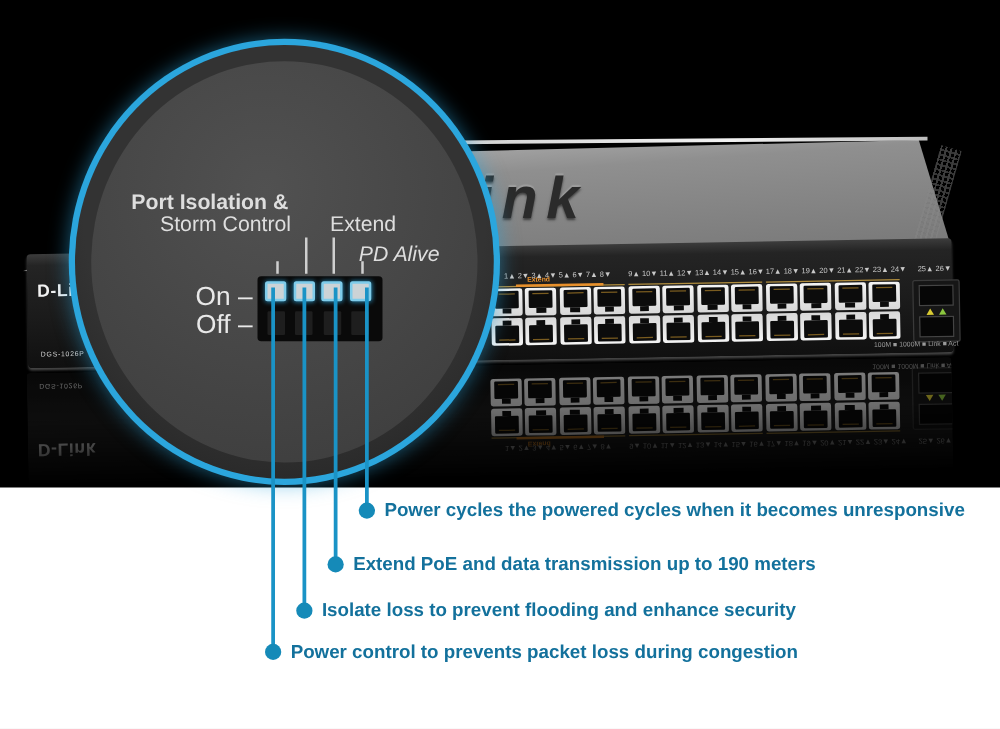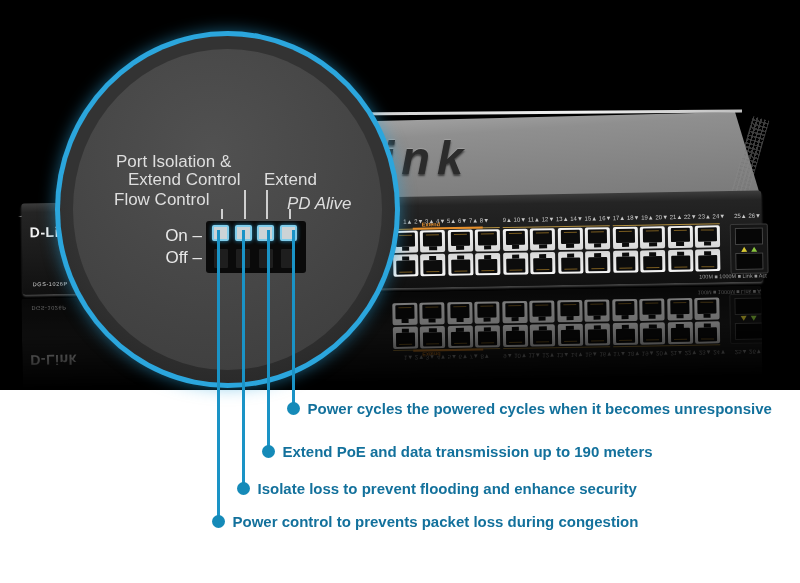--- a/index.html
+++ b/index.html
@@ -62,38 +62,38 @@
   .led-legend{position:absolute;left:596px;top:82px;width:148px;font-size:5.5px;color:#9a9a9a;
       text-align:right;white-space:nowrap;}
   
   .lens-blue{position:absolute;left:55px;top:31px;width:345px;height:357px;border-radius:50%;
       background:#2ba6dd;box-shadow:0 0 16px rgba(43,166,221,.55);z-index:5;}
   .lens-ring{position:absolute;left:60px;top:36px;width:335px;height:347px;border-radius:50%;
       background:radial-gradient(circle at 50% 40%,#333 60%,#1f1f1f 100%);z-index:5;}
   .lens-face{position:absolute;left:73px;top:49px;width:309px;height:321px;border-radius:50%;
       background:radial-gradient(circle at 45% 32%,#515151,#404040 78%,#383838 100%);z-index:5;}
   .lens-label{position:absolute;color:#dedede;font-size:17px;white-space:nowrap;z-index:6;}
-  .lbl-iso1{left:116px;top:152px;}
+  .lbl-iso1{left:105px;top:152px;font-weight:bold;}
   .lbl-iso2{left:128px;top:170px;}
   .lbl-extend{left:264px;top:170px;}
   .lbl-flow{left:114px;top:190px;}
   .lbl-pd{left:287px;top:194px;font-style:italic;}
   .tick{position:absolute;width:2px;background:#cfcfcf;z-index:6;}
   .tick1{left:221px;top:209px;height:10px;}
   .tick2{left:244px;top:190px;height:29px;}
   .tick3{left:266px;top:190px;height:29px;}
   .tick4{left:289px;top:209px;height:10px;}
   .dip-block{position:absolute;left:206px;top:221px;width:100px;height:52px;background:#0a0a0a;
       border-radius:3px;z-index:6;}
   .dip-switch{position:absolute;top:4px;width:13px;height:12px;background:#ccd3d6;
       border:2.5px solid #7fccea;border-radius:2px;box-shadow:0 0 4px rgba(47,168,221,.8);}
   .ds1{left:6px;} .ds2{left:28.5px;} .ds3{left:51px;} .ds4{left:73.5px;}
   .dip-off-slot{position:absolute;top:28px;width:14px;height:19px;background:#1e1e1e;border-radius:1px;}
   .os1{left:7.5px;} .os2{left:30px;} .os3{left:52.5px;} .os4{left:75px;}
-  .onoff{position:absolute;left:148px;width:54px;text-align:right;color:#e8e8e8;font-size:17px;
+  .onoff{position:absolute;left:148px;width:54px;text-align:right;color:#e8e8e8;font-size:21px;
       z-index:6;white-space:nowrap;}
   .lbl-on{top:226px;} .lbl-off{top:248px;}
   
   .drop-line{position:absolute;width:3px;background:#1a93c6;z-index:7;}
   .dl1{left:291.5px;top:230px;height:178px;}
   .dl2{left:266.5px;top:230px;height:221px;}
   .dl3{left:241.5px;top:230px;height:258px;}
   .dl4{left:216.5px;top:230px;height:291px;}
   .callout{position:absolute;z-index:7;}
   .bullet{position:absolute;width:13px;height:13px;border-radius:50%;background:#158ab8;}
@@ -334,23 +334,22 @@
       <div class="sfp-slot sfp-bottom"></div>
     </div>
     <div class="led-legend">100M ■ 1000M ■ Link ■ Act</div>
   </div>
 
   <div class="lens-blue"></div>
   <div class="lens-ring"></div>
   <div class="lens-face"></div>
 
   <div class="lens-label lbl-iso1">Port Isolation &amp;</div>
-  <div class="lens-label lbl-iso2">Extend Control</div>
+  <div class="lens-label lbl-iso2">Storm Control</div>
   <div class="lens-label lbl-extend">Extend</div>
-  <div class="lens-label lbl-flow">Flow Control</div>
   <div class="lens-label lbl-pd">PD Alive</div>
 
   <div class="tick tick1"></div>
   <div class="tick tick2"></div>
   <div class="tick tick3"></div>
   <div class="tick tick4"></div>
 
   <div class="onoff lbl-on">On –</div>
   <div class="onoff lbl-off">Off –</div>
 

